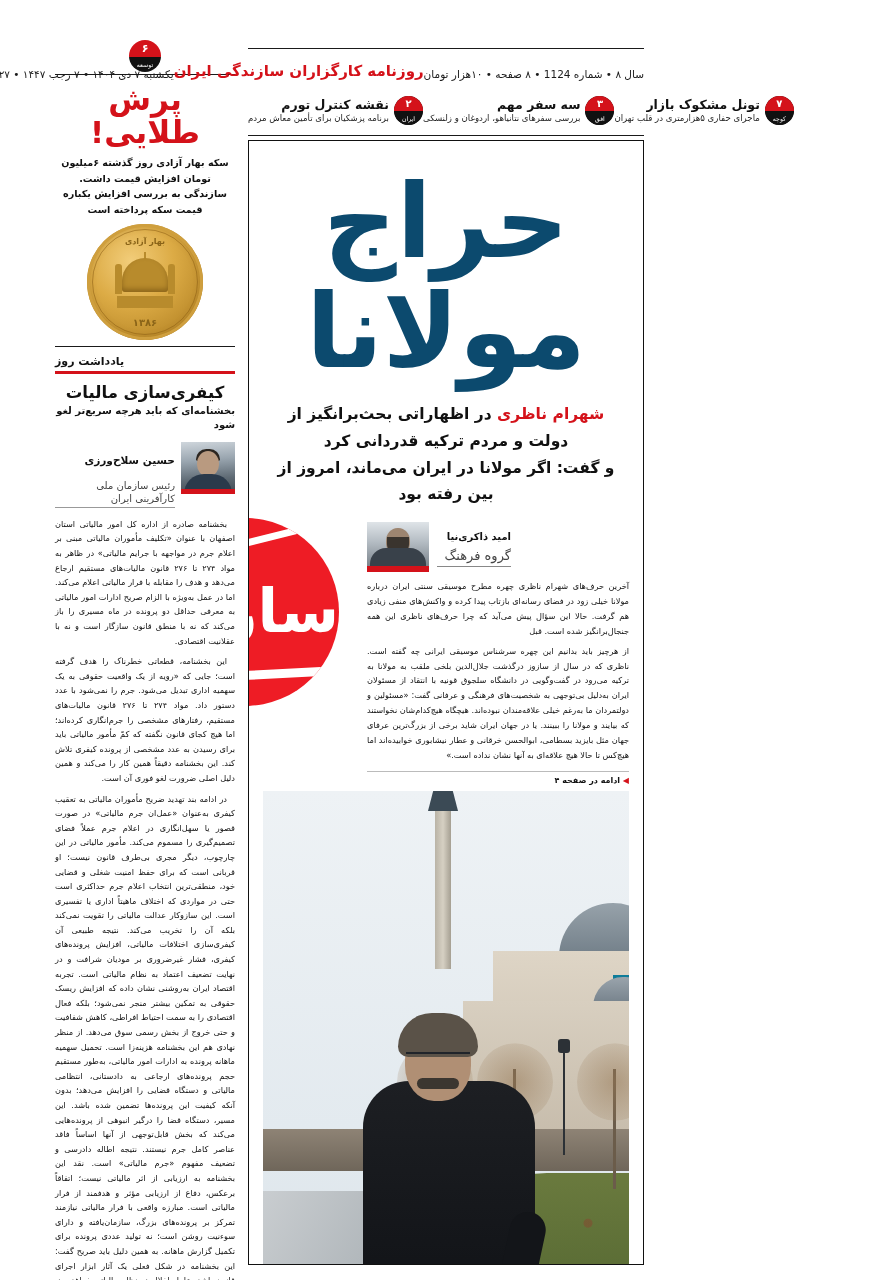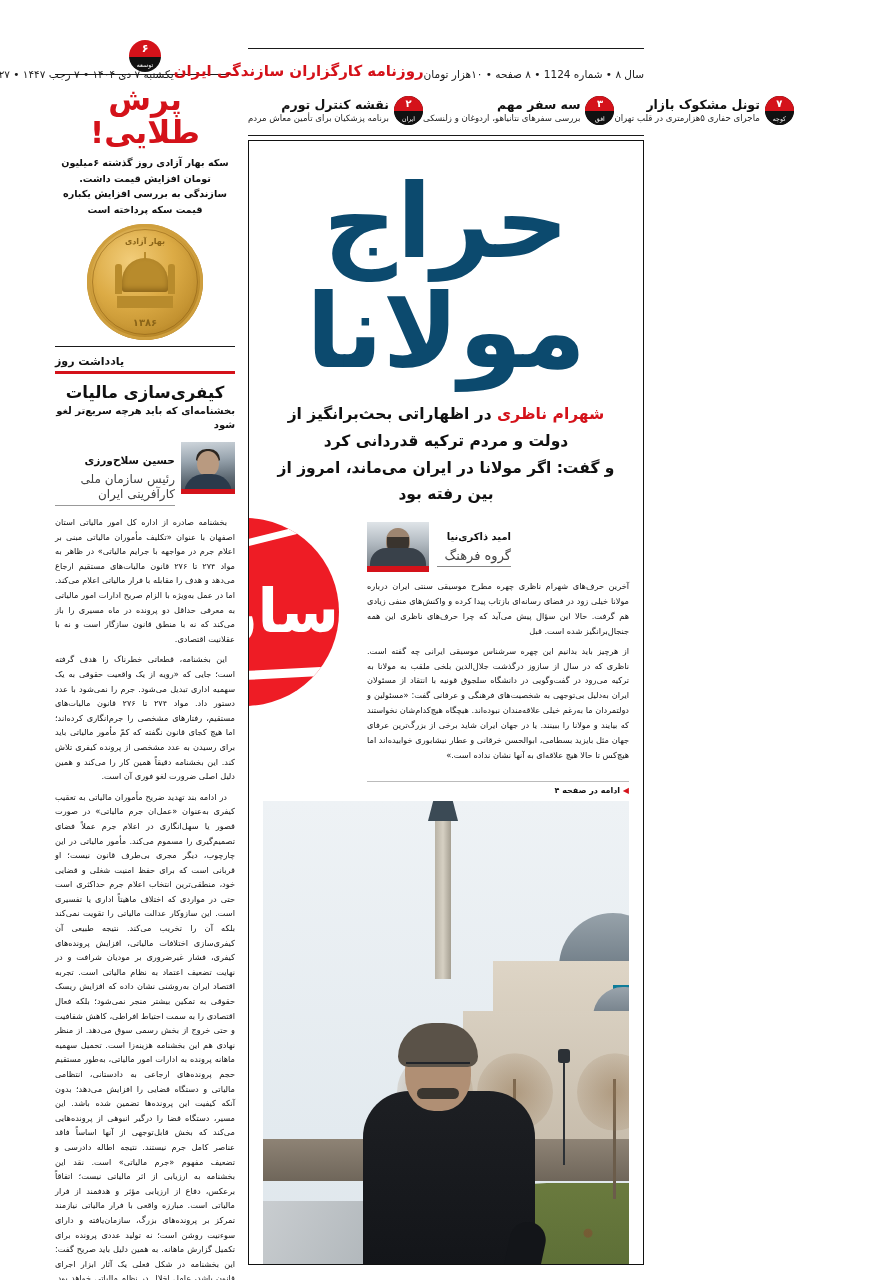--- a/index.html
+++ b/index.html
@@ -264,23 +264,23 @@
     padding-top: 12px;
     border-bottom: 1px solid #999;
     padding-bottom: 2px;
   }
   .author-name {
     font-size: 10.6px;
     font-weight: bold;
     color: #111;
   }
   .author-role {
-    font-size: 12px;
+    font-size: 10px;
     color: #444;
-    margin-top: 6px;
+    margin-top: 13px;
     line-height: 1.3;
   }
   .author-photo {
     width: 54px; height: 52px;
     background: linear-gradient(175deg, #cfd6dc 0%, #9aa6b0 35%, #5e6a74 70%, #3d4850 100%);
     position: relative;
     flex: 0 0 auto;
     overflow: hidden;
   }
   .author-photo .head {
@@ -424,21 +424,21 @@
     margin-bottom: 5px;
   }
   .lead-body {
     font-size: 8.2px;
     line-height: 1.82;
     color: #111;
     text-align: justify;
     text-align-last: right;
   }
   .cont-line {
-    margin-top: 18px;
+    margin-top: 8px;
     font-size: 8px;
     color: #111;
     font-weight: bold;
     text-align: right;
     border-top: 1px solid #bbb;
     padding-top: 4px;
   }
   .cont-line .tri { color: #d4121a; font-size: 8px; }
 
   .logo-col {

